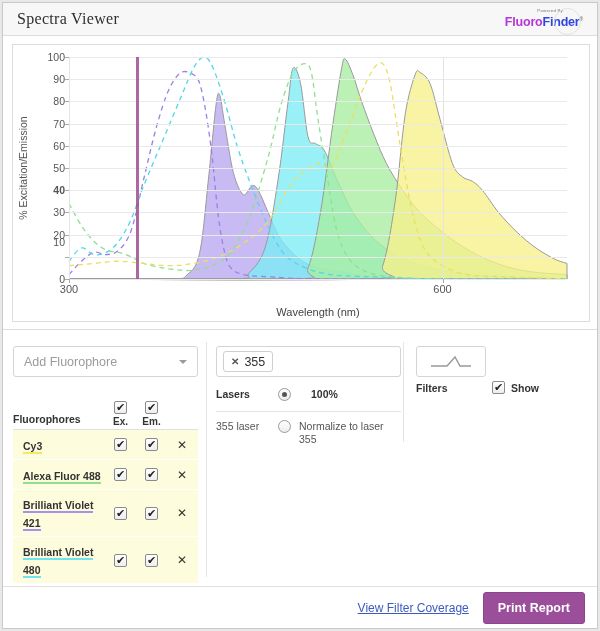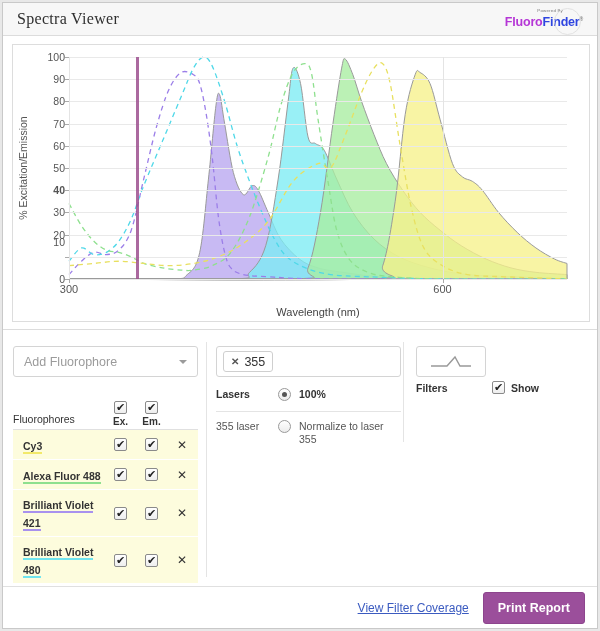--- a/index.html
+++ b/index.html
@@ -91,21 +91,21 @@
   }
   .tag-x{font-size:10px;color:#555;line-height:1;font-weight:bold;}
   .tag-txt{font-size:12.5px;color:#333;}
 
   .filterbox{
     height:31px;width:70px;border:1px solid #d4d4d4;border-radius:3px;background:#fff;
     display:flex;align-items:center;justify-content:center;box-sizing:border-box;
   }
 
   .hdr-row{display:flex;align-items:flex-end;height:36px;margin-top:14px;}
-  .hdr-name{font-size:10.5px;font-weight:normal;color:#333;width:92px;padding-bottom:2px;}
+  .hdr-name{font-size:10.5px;font-weight:bold;color:#333;width:92px;padding-bottom:2px;}
   .hdr-cell{width:31px;display:flex;flex-direction:column;align-items:center;gap:2px;}
   .hdr-cell span{font-size:10px;color:#333;font-weight:bold;}
 
   .cb{
     width:13px;height:13px;border:1px solid #8a8a8a;border-radius:2px;
     background:linear-gradient(#ffffff,#eeeeee);
     display:flex;align-items:center;justify-content:center;box-sizing:border-box;
   }
   .cb .tick{
     width:9px;height:9px;color:#222;font-size:11px;line-height:9px;text-align:center;
@@ -127,21 +127,21 @@
   .fx{width:30px;text-align:center;font-size:12px;color:#333;font-weight:bold;cursor:pointer;font-family:"DejaVu Sans",sans-serif;}
 
   .lrow{display:flex;align-items:center;height:34px;}
   .lrow-label{width:62px;font-size:10.5px;font-weight:bold;color:#333;}
   .radio{
     width:13px;height:13px;border-radius:50%;border:1px solid #9a9a9a;
     background:linear-gradient(#ffffff,#ececec);
     display:flex;align-items:center;justify-content:center;box-sizing:border-box;flex:0 0 13px;
   }
   .radio.on::after{content:"";width:5px;height:5px;border-radius:50%;background:#555;}
-  .radio-txt{font-size:10.5px;font-weight:bold;color:#333;margin-left:8px;}
+  .radio-txt{font-size:10.5px;font-weight:bold;color:#333;margin-left:20px;}
   .lsep{height:1px;background:#e4e4e4;margin:0 0 0 0;}
   .lrow2{display:flex;align-items:flex-start;padding-top:8px;}
   .lrow2-label{width:62px;font-size:10.5px;color:#555;line-height:13px;}
   .lrow2-right{display:flex;align-items:flex-start;}
   .norm-txt{font-size:10.5px;color:#555;margin-left:8px;line-height:13px;width:86px;}
 
   .filters-row{display:flex;align-items:center;margin-top:4px;}
   .filters-label{font-size:10.5px;font-weight:bold;color:#333;width:76px;}
   .show-wrap{display:flex;align-items:center;gap:6px;}
   .show-txt{font-size:10.5px;font-weight:bold;color:#333;}

